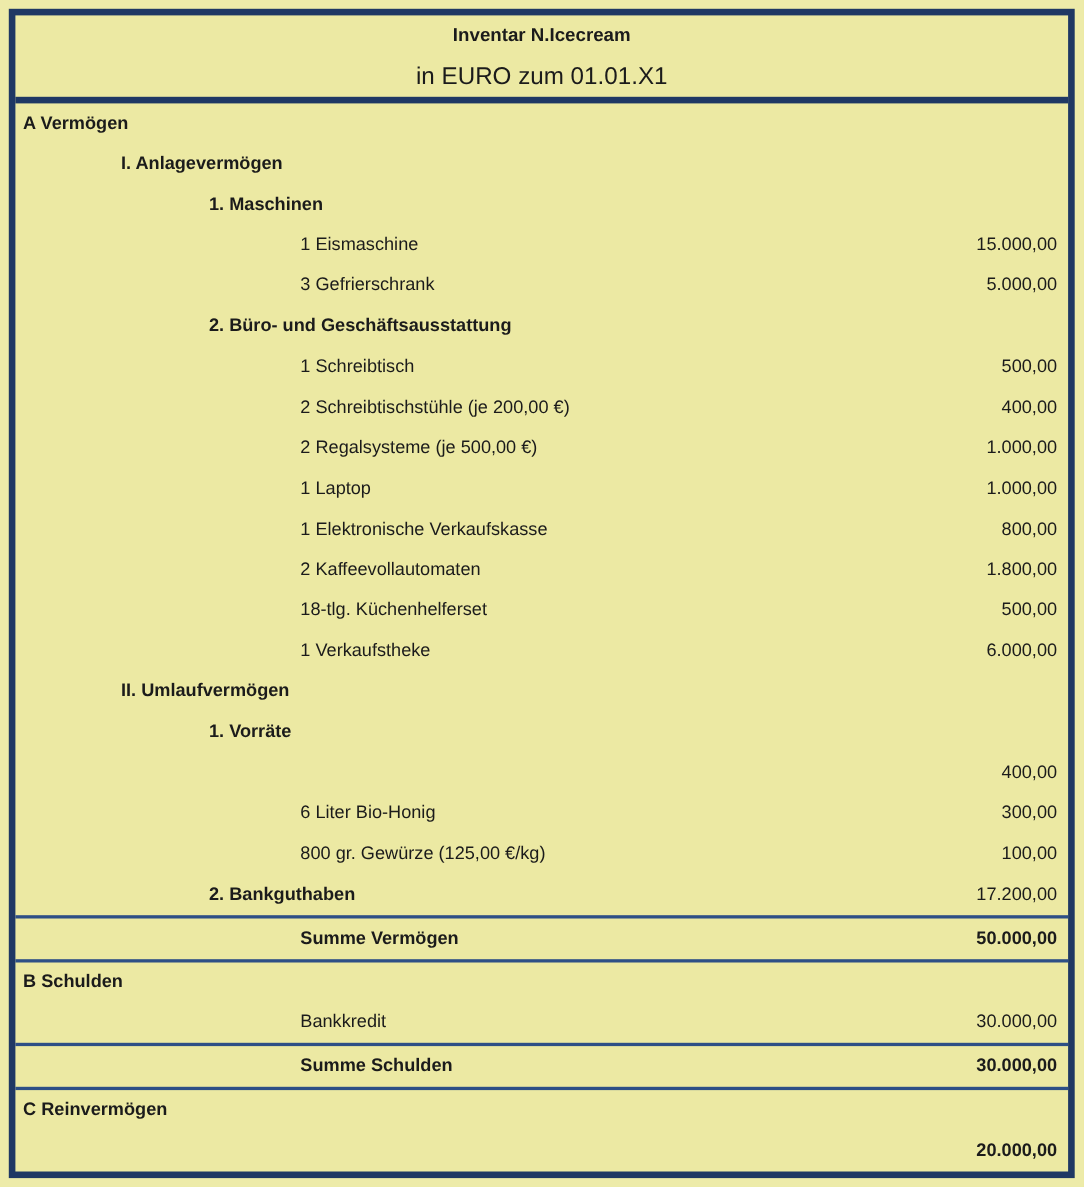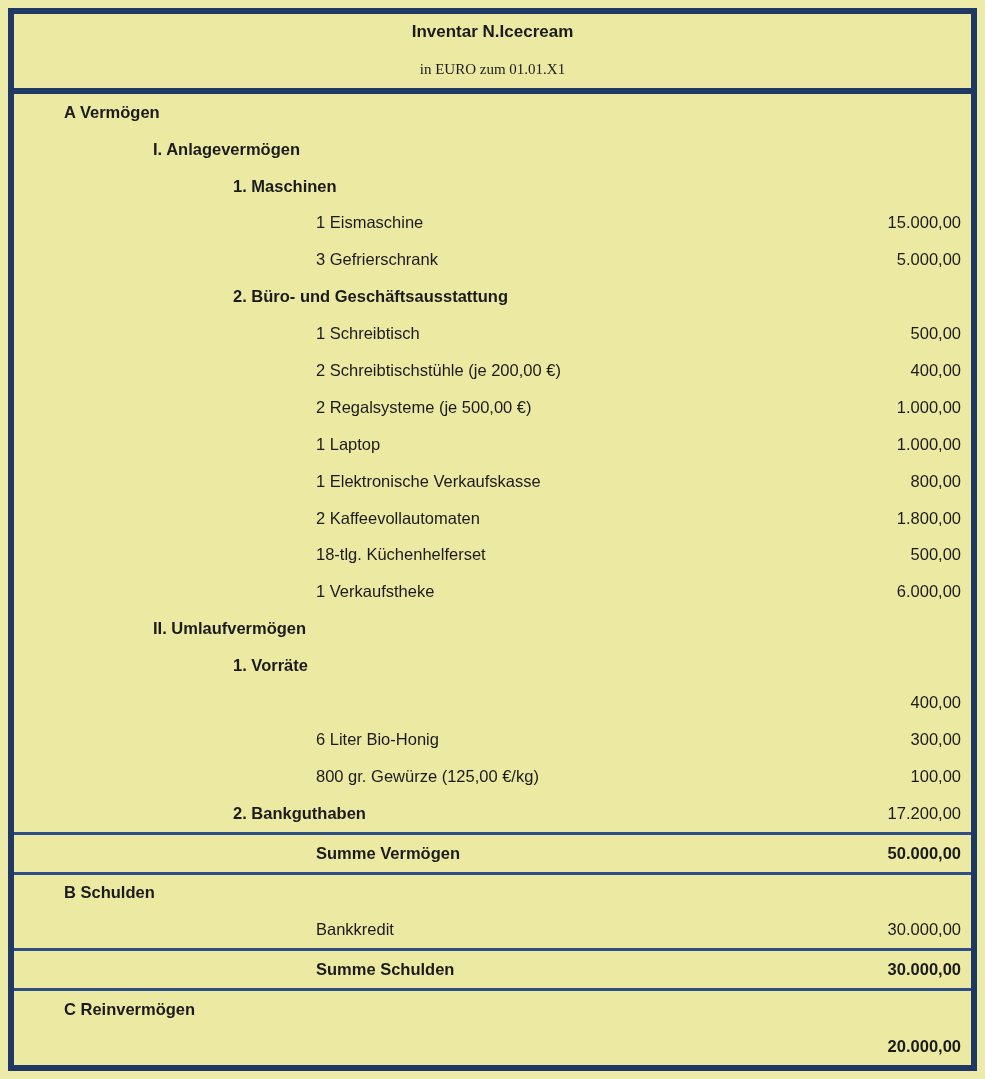--- a/index.html
+++ b/index.html
@@ -22,30 +22,30 @@
   .sheet{
     position:absolute;
     left:8px;top:8px;
     width:969px;height:1063px;
     border:6px solid var(--navy);
     background:var(--paper);
     display:flex;
     flex-direction:column;
   }
   .sec{flex:0 0 auto;}
-  .sec + .sec{border-top:3px solid var(--divider);padding-left:43px;}
+  .sec + .sec{border-top:3px solid var(--divider);}
   .sec.after-title{border-top:6px solid var(--navy);}
   .sec.title{
     height:calc(var(--rh) * 2);
     display:flex;flex-direction:column;
     align-items:center;justify-content:center;
     text-align:left;
   }
   .sec.title .t1{font-weight:700;font-size:17px;height:var(--rh);line-height:var(--rh);}
-  .sec.title .t2{font-size:15px;height:var(--rh);line-height:var(--rh);font-family:Liberation Serif, serif;}
+  .sec.title .t2{font-size:22px;height:var(--rh);line-height:var(--rh);}
   .row{
     height:var(--rh);
     display:flex;
     align-items:center;
     font-size:16.5px;
     white-space:nowrap;
   }
   .row .lab{flex:0 1 auto;}
   .row .val{margin-left:auto;padding-right:10px;}
   .b{font-weight:700;}

